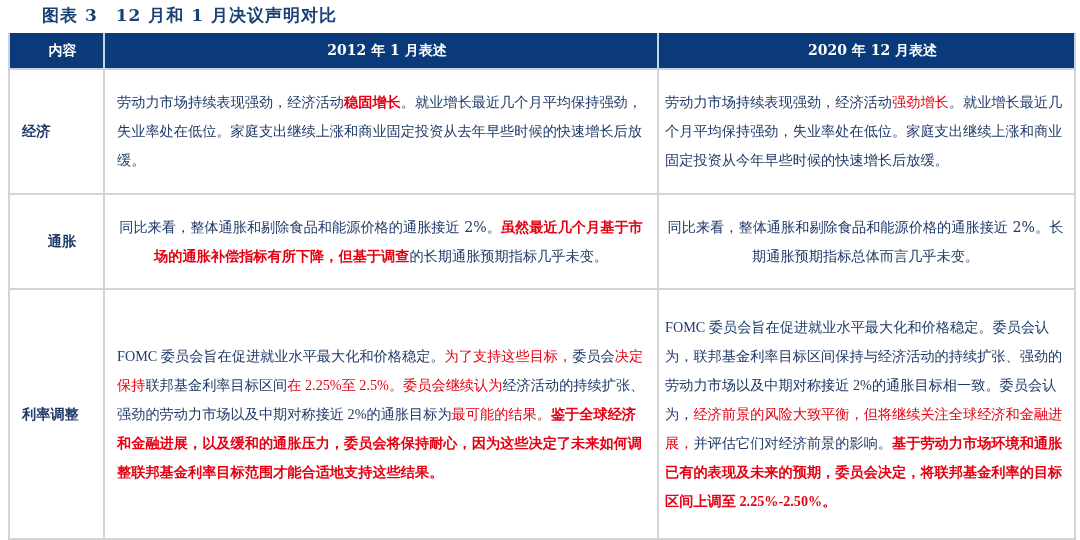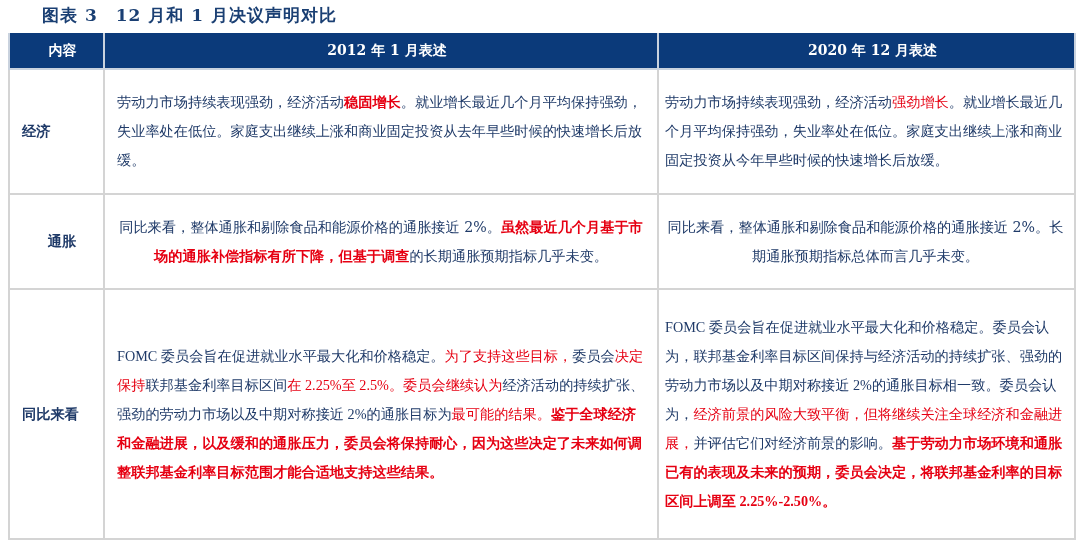--- a/index.html
+++ b/index.html
@@ -75,21 +75,21 @@
     <tr class="r2">
       <td class="label">通胀</td>
       <td class="body1">
         <span class="seg">同比来看，整体通胀和剔除食品和能源价格的通胀接近 2%。</span><span class="seg redb">虽然最近几个月基于市场的通胀补偿指标有所下降，但基于调查</span><span class="seg">的长期通胀预期指标几乎未变。</span>
       </td>
       <td class="body2">
         <span class="seg">同比来看，整体通胀和剔除食品和能源价格的通胀接近 2%。长期通胀预期指标总体而言几乎未变。</span>
       </td>
     </tr>
     <tr class="r3">
-      <td class="label">同比来看</td>
+      <td class="label">利率调整</td>
       <td class="body1">
         <span class="seg">FOMC 委员会旨在促进就业水平最大化和价格稳定。</span><span class="seg red">为了支持这些目标，</span><span class="seg">委员会</span><span class="seg red">决定保持</span><span class="seg">联邦基金利率目标区间</span><span class="seg red">在 2.25%至 2.5%。委员会继续认为</span><span class="seg">经济活动的持续扩张、强劲的劳动力市场以及中期对称接近 2%的通胀目标为</span><span class="seg red">最可能的结果。</span><span class="seg redb">鉴于全球经济和金融进展，以及缓和的通胀压力，委员会将保持耐心，因为这些决定了未来如何调整联邦基金利率目标范围才能合适地支持这些结果。</span>
       </td>
       <td class="body2">
         <span class="seg">FOMC 委员会旨在促进就业水平最大化和价格稳定。委员会认为，联邦基金利率目标区间保持与经济活动的持续扩张、强劲的劳动力市场以及中期对称接近 2%的通胀目标相一致。委员会认为，</span><span class="seg red">经济前景的风险大致平衡，但将继续关注全球经济和金融进展，</span><span class="seg">并评估它们对经济前景的影响。</span><span class="seg redb">基于劳动力市场环境和通胀已有的表现及未来的预期，委员会决定，将联邦基金利率的目标区间上调至 2.25%-2.50%。</span>
       </td>
     </tr>
   </tbody>
 </table>
 

